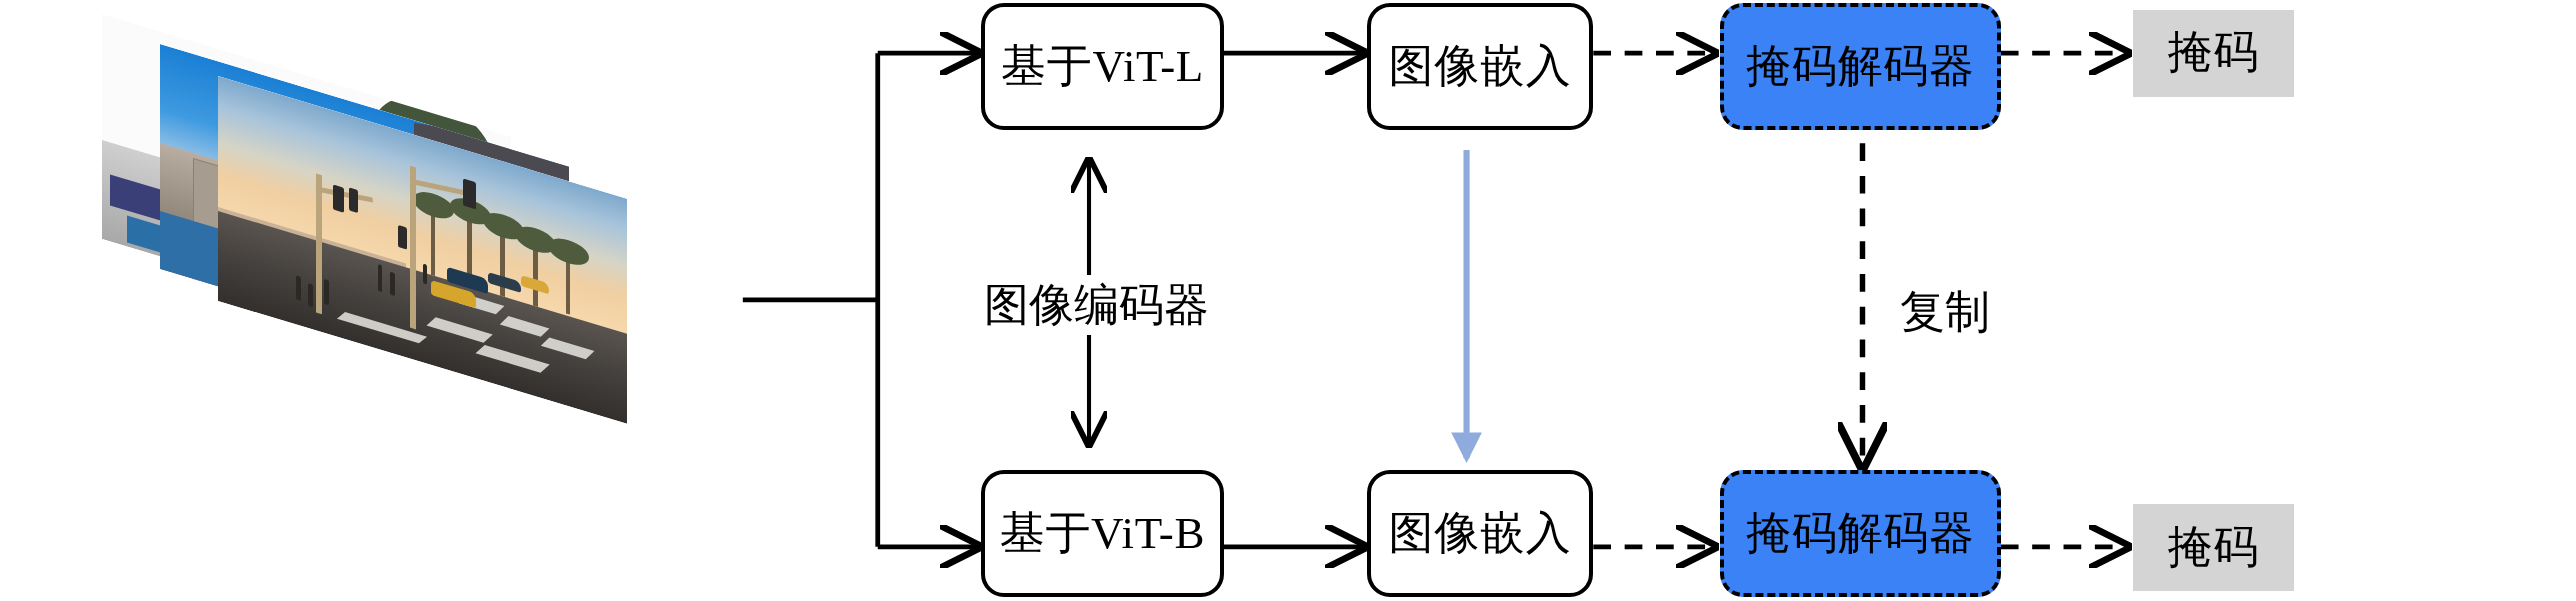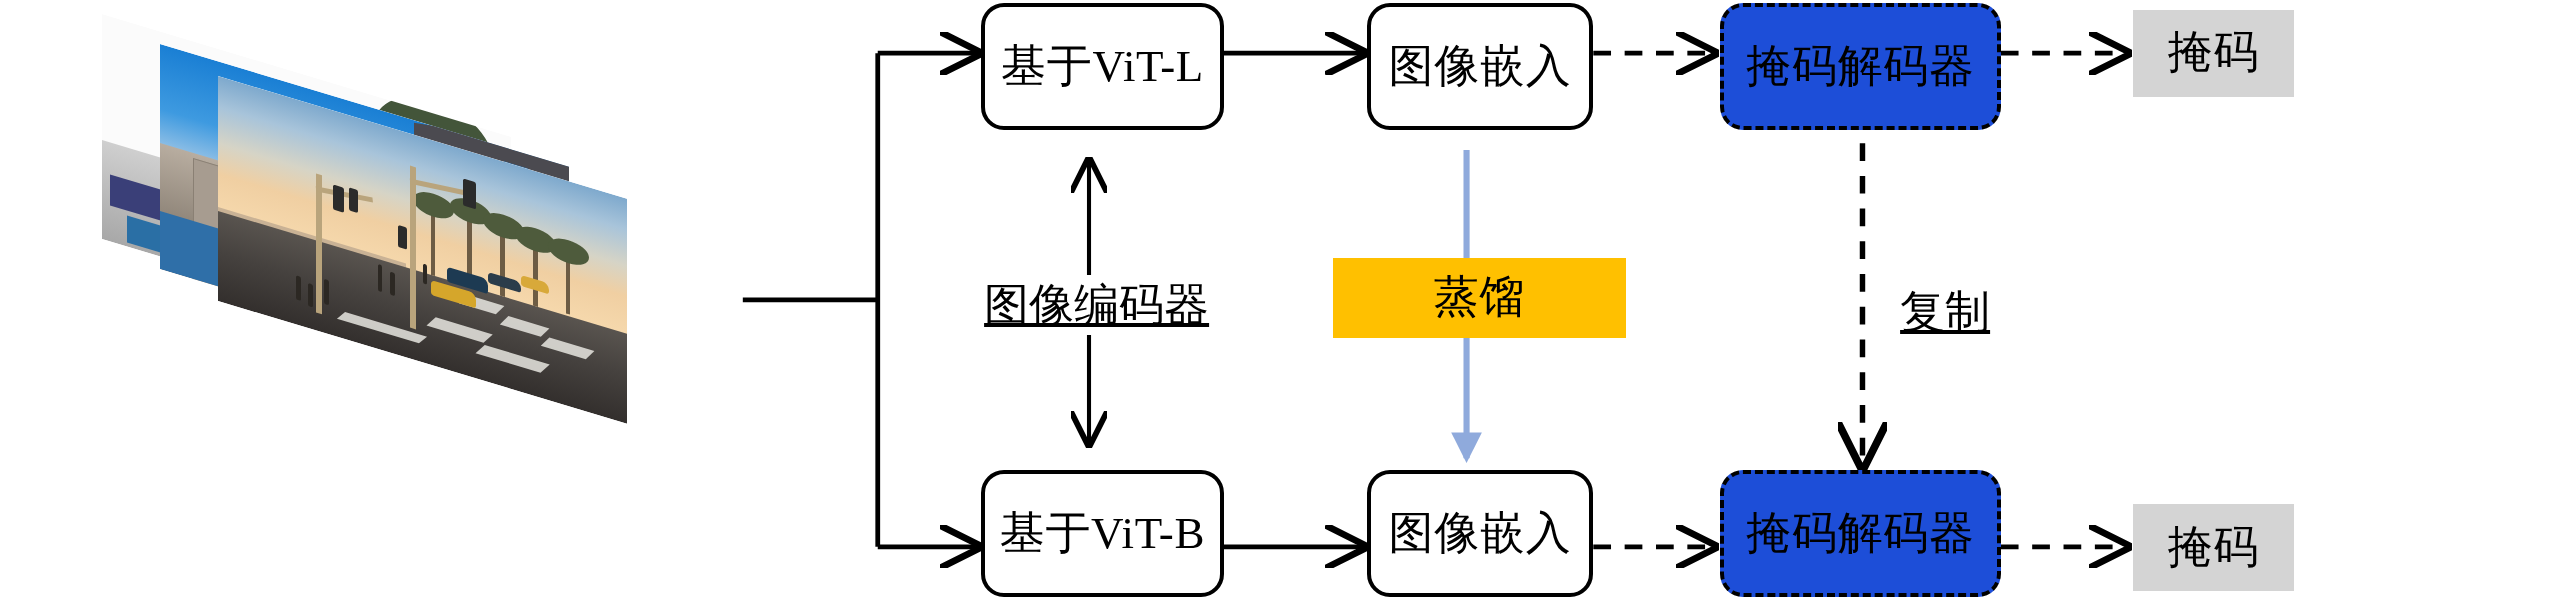--- a/index.html
+++ b/index.html
@@ -39,21 +39,21 @@
     font-family: "Liberation Serif", "DejaVu Serif", serif;
   }
   .node.solid {
     border: 4.1px solid #000000;
     border-radius: 23px;
     background: #ffffff;
   }
   .node.dashed {
     border: 4.1px dashed #000000;
     border-radius: 23px;
-    background: #1d4ed8;
+    background: #3b82f6;
   }
   .node.filled-gray {
     background: #d4d4d4;
     border: none;
   }
   .node.filled-orange {
     background: #ffc000;
     border: none;
   }
 
@@ -64,21 +64,20 @@
 
   
   .free-text {
     position: absolute;
     color: #000000;
     font-size: 45px;
     white-space: nowrap;
     font-family: "Liberation Serif", "DejaVu Serif", serif;
     background: #ffffff;
     padding: 0 4.1px;
-    text-decoration: underline;
   }
 
   
   #image-stack {
     position: absolute;
     left: 82px;
     top: 0px;
     width: 688px;
     height: 602px;
   }
@@ -336,23 +335,20 @@
   </div>
 
   <div class="node dashed" id="n-student-decoder" style="left:1720px; top:470px; width:281px; height:127px;">
     <span class="node-label">掩码解码器</span>
   </div>
 
   <div class="node filled-gray" id="n-student-mask" style="left:2133px; top:504px; width:161px; height:87px;">
     <span class="node-label">掩码</span>
   </div>
 
-  <div class="node filled-orange" id="n-distillation" style="left:1333px; top:258px; width:293px; height:80px;">
-    <span class="node-label">蒸馏</span>
-  </div>
 
   <div class="free-text" id="t-image-encoder" style="left:980px; top:275px;">
     <span>图像编码器</span>
   </div>
 
   <div class="free-text" id="t-copy" style="left:1896px; top:282px;">
     <span>复制</span>
   </div>
 
 </div>

